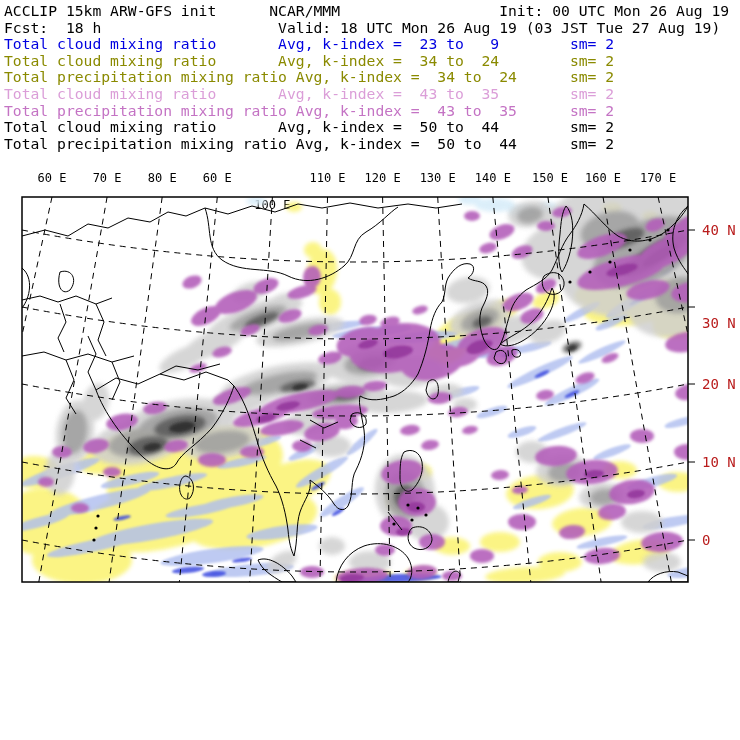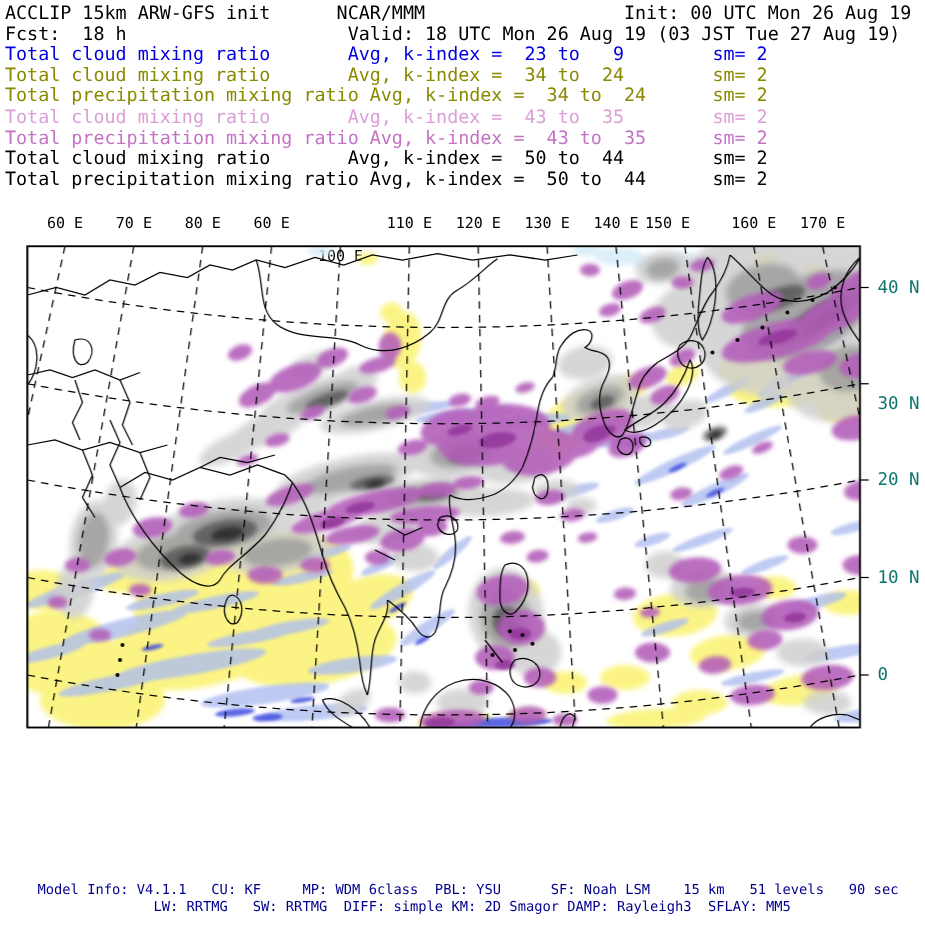--- a/index.html
+++ b/index.html
@@ -1,40 +1,40 @@
 <!DOCTYPE html>
 <html><head>
 <meta charset="utf-8">
 <style>
   html,body{margin:0;padding:0;background:#ffffff;}
   #canvas{position:relative;width:740px;height:740px;background:#ffffff;overflow:hidden;
           font-family:"DejaVu Sans Mono","Liberation Mono",monospace;}
   #header-block{position:absolute;left:4px;top:3px;font-size:14.7px;line-height:16.6px;white-space:pre;}
   #header-block div{height:16.6px;}
   #lon-axis .ticklab{position:absolute;top:171px;transform:translateX(-50%);font-size:12px;color:#000;white-space:pre;}
-  #lat-axis .ticklab{position:absolute;left:702px;font-size:14px;color:#0f766e;white-space:pre;}
+  #lat-axis .ticklab{position:absolute;left:702px;font-size:14px;color:#b91c1c;white-space:pre;}
   #map-svg{position:absolute;left:0;top:0;}
   #footer-block{position:absolute;left:30px;top:705px;font-size:11px;line-height:13.5px;white-space:pre;}
 </style>
 </head>
 <body>
 
 <div id="canvas">
   <div id="header-block"><div style="color: rgb(0, 0, 0);">ACCLIP 15km ARW-GFS init      NCAR/MMM                  Init: 00 UTC Mon 26 Aug 19</div><div style="color: rgb(0, 0, 0);">Fcst:  18 h                    Valid: 18 UTC Mon 26 Aug 19 (03 JST Tue 27 Aug 19)</div><div style="color: rgb(0, 0, 224);">Total cloud mixing ratio       Avg, k-index =  23 to   9        sm= 2</div><div style="color: rgb(138, 138, 0);">Total cloud mixing ratio       Avg, k-index =  34 to  24        sm= 2</div><div style="color: rgb(138, 138, 0);">Total precipitation mixing ratio Avg, k-index =  34 to  24      sm= 2</div><div style="color: rgb(219, 158, 216);">Total cloud mixing ratio       Avg, k-index =  43 to  35        sm= 2</div><div style="color: rgb(196, 115, 196);">Total precipitation mixing ratio Avg, k-index =  43 to  35      sm= 2</div><div style="color: rgb(0, 0, 0);">Total cloud mixing ratio       Avg, k-index =  50 to  44        sm= 2</div><div style="color: rgb(0, 0, 0);">Total precipitation mixing ratio Avg, k-index =  50 to  44      sm= 2</div></div>
   <div id="lon-axis">
       <span class="ticklab" style="left: 52px;">60 E</span>
       <span class="ticklab" style="left: 107.1px; text-align: center;">70 E</span>
       <span class="ticklab" style="left: 162.2px;">80 E</span>
       <span class="ticklab" style="left: 217.3px;">60 E</span>
       <span class="ticklab" style="left: 272.4px; margin-top: 27px;">100 E</span>
       <span class="ticklab" style="left: 327.5px;">110 E</span>
       <span class="ticklab" style="left: 382.6px;">120 E</span>
       <span class="ticklab" style="left: 437.7px;">130 E</span>
       <span class="ticklab" style="left: 492.8px;">140 E</span>
-      <span class="ticklab" style="left: 534px;">150 E</span>
+      <span class="ticklab" style="left: 550px;">150 E</span>
       <span class="ticklab" style="left: 603px;">160 E</span>
       <span class="ticklab" style="left: 658.1px;">170 E</span>
     </div>
   <div id="lat-axis">
       <span class="ticklab" style="top: 222px;">40 N</span>
       <span class="ticklab" style="top: 299px; margin-top: 16px;">30 N</span>
       <span class="ticklab" style="top: 376px; text-align: center;">20 N</span>
       <span class="ticklab" style="top: 454px;">10 N</span>
       <span class="ticklab" style="top: 532px;">0</span>
     </div>
@@ -428,14 +428,13 @@
           <path d="M22 540 Q355 604 688 540"></path>
         </g>
       </g>
       <rect x="22" y="197" width="666" height="385" fill="none" stroke="#000000" stroke-width="1.5"></rect>
       <line x1="688" y1="230" x2="695" y2="230" stroke="#000" stroke-width="1"></line>
       <line x1="688" y1="307" x2="695" y2="307" stroke="#000" stroke-width="1"></line>
       <line x1="688" y1="384" x2="695" y2="384" stroke="#000" stroke-width="1"></line>
       <line x1="688" y1="462" x2="695" y2="462" stroke="#000" stroke-width="1"></line>
       <line x1="688" y1="540" x2="695" y2="540" stroke="#000" stroke-width="1"></line>
     </svg>
-  <div id="footer-block"><div style="color: rgb(0, 0, 139);">Model Info: V4.1.1   CU: KF     MP: WDM 6class  PBL: YSU      SF: Noah LSM    15 km   51 levels   90 sec</div><div style="color: rgb(0, 0, 139);">              LW: RRTMG   SW: RRTMG  DIFF: simple KM: 2D Smagor DAMP: Rayleigh3  SFLAY: MM5</div></div>
 </div>
 
 </body></html>

